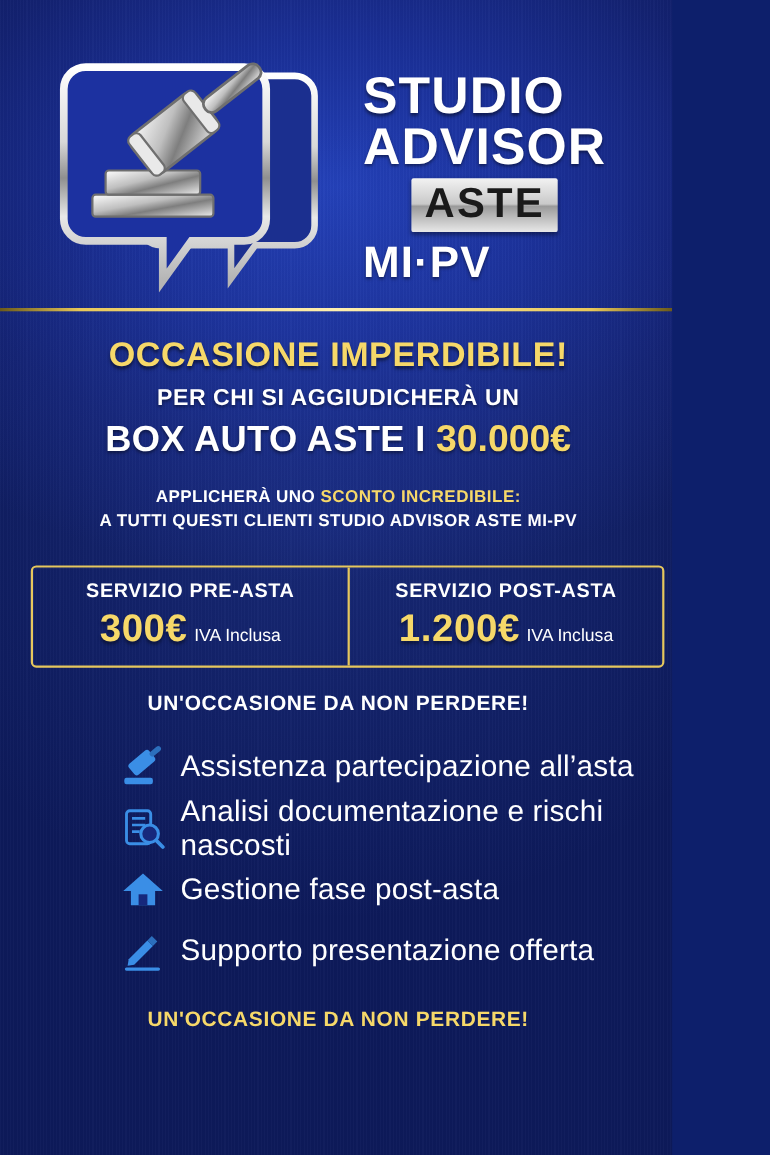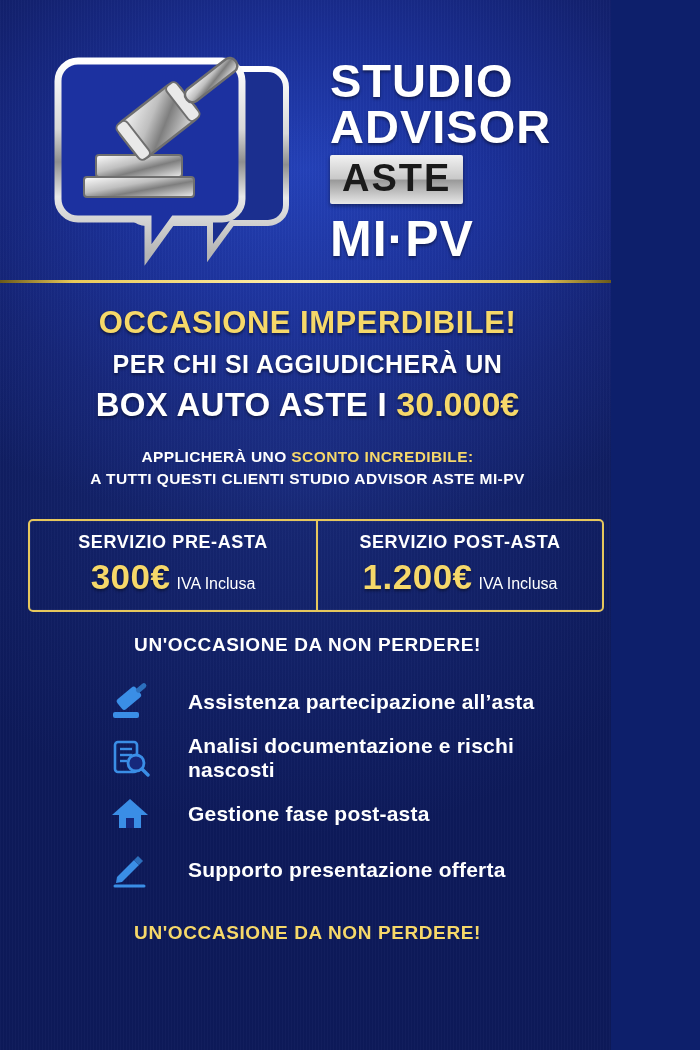--- a/index.html
+++ b/index.html
@@ -56,34 +56,35 @@
     line-height: 0.97;
     font-weight: bold;
     letter-spacing: 1px;
     color: #fff;
     text-shadow: 0 2px 3px rgba(0,0,0,0.45);
   }
   .brand-aste-row {
     display: flex;
     align-items: flex-start;
     margin-top: 6px;
+    margin-left: 44px;
   }
   .brand-aste {
     display: inline-block;
     background: linear-gradient(180deg, #f2f2f2 0%, #c9c9c9 48%, #9a9a9a 52%, #e8e8e8 100%);
     color: #1a1a1a;
     font-size: 38px;
     font-weight: bold;
     letter-spacing: 2px;
     padding: 2px 12px 4px 12px;
     border-radius: 2px;
     box-shadow: 0 2px 4px rgba(0,0,0,0.4);
   }
   .brand-mipv {
-    font-size: 50px;
+    font-size: 40px;
     font-weight: bold;
     letter-spacing: 1px;
     color: #fff;
     margin-top: 6px;
     text-shadow: 0 2px 3px rgba(0,0,0,0.45);
   }
 
   .gold-rule {
     height: 3px;
     margin: 10px 0 0 0;
@@ -96,21 +97,21 @@
     text-align: center;
   }
   .headline {
     font-size: 31px;
     font-weight: bold;
     color: #f6d869;
     letter-spacing: 0.5px;
     text-shadow: 0 2px 3px rgba(0,0,0,0.5);
   }
   .subhead {
-    font-size: 25px;
+    font-size: 21px;
     font-weight: bold;
     color: #ffffff;
     letter-spacing: 0.5px;
     margin-top: 9px;
     text-shadow: 0 2px 3px rgba(0,0,0,0.45);
   }
   .bigline {
     margin-top: 6px;
     font-size: 33px;
     font-weight: bold;
@@ -205,25 +206,24 @@
   }
   .feature-icon {
     width: 40px;
     height: 40px;
     flex: 0 0 40px;
     display: flex;
     align-items: center;
     justify-content: center;
   }
   .feature-label {
-    font-size: 21px;
-    font-weight: bold;
+    font-size: 27px;
+    font-weight: normal;
     color: #ffffff;
     letter-spacing: 0.2px;
-    margin-left: 24px;
   }
 </style>
 </head>
 <body>
 
 <div class="poster">
 
   <div class="header">
 
     <div class="logo-mark">

